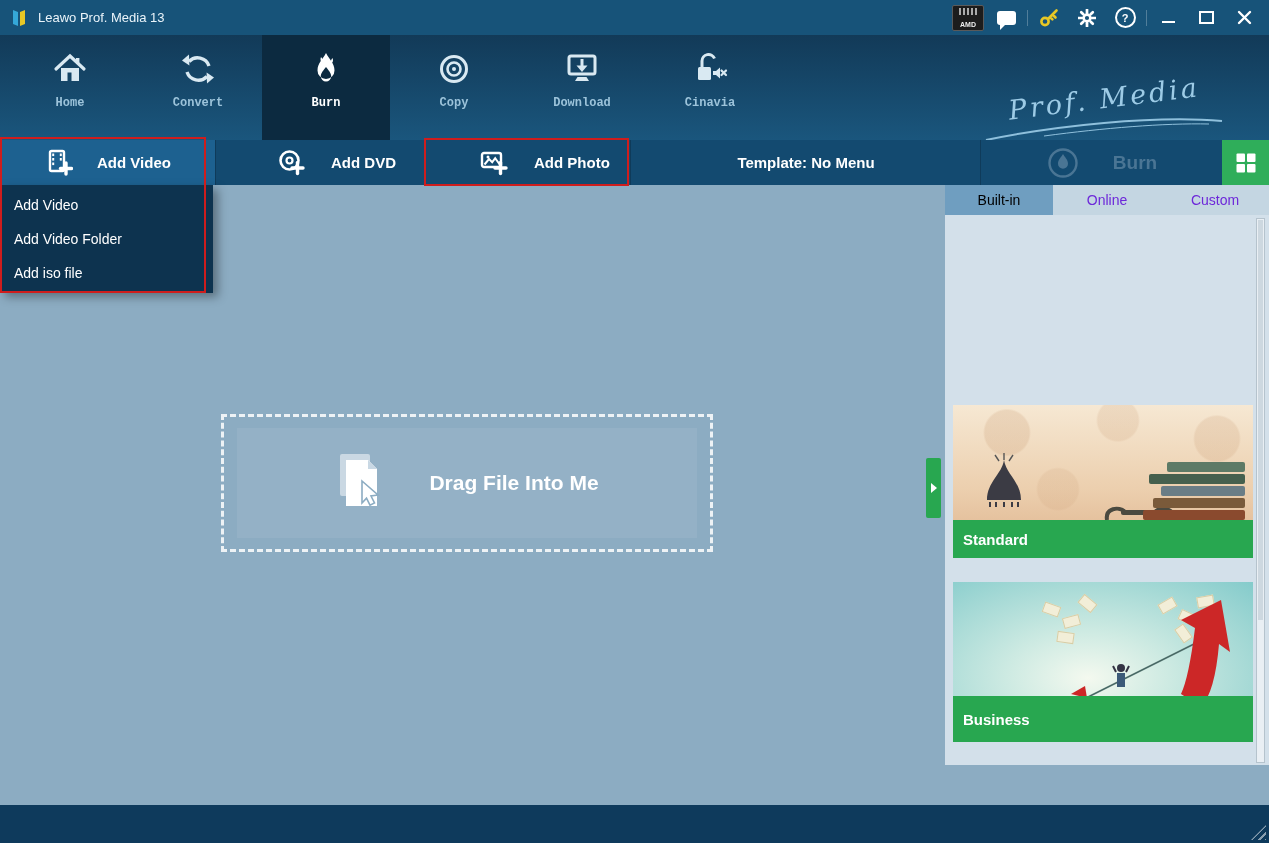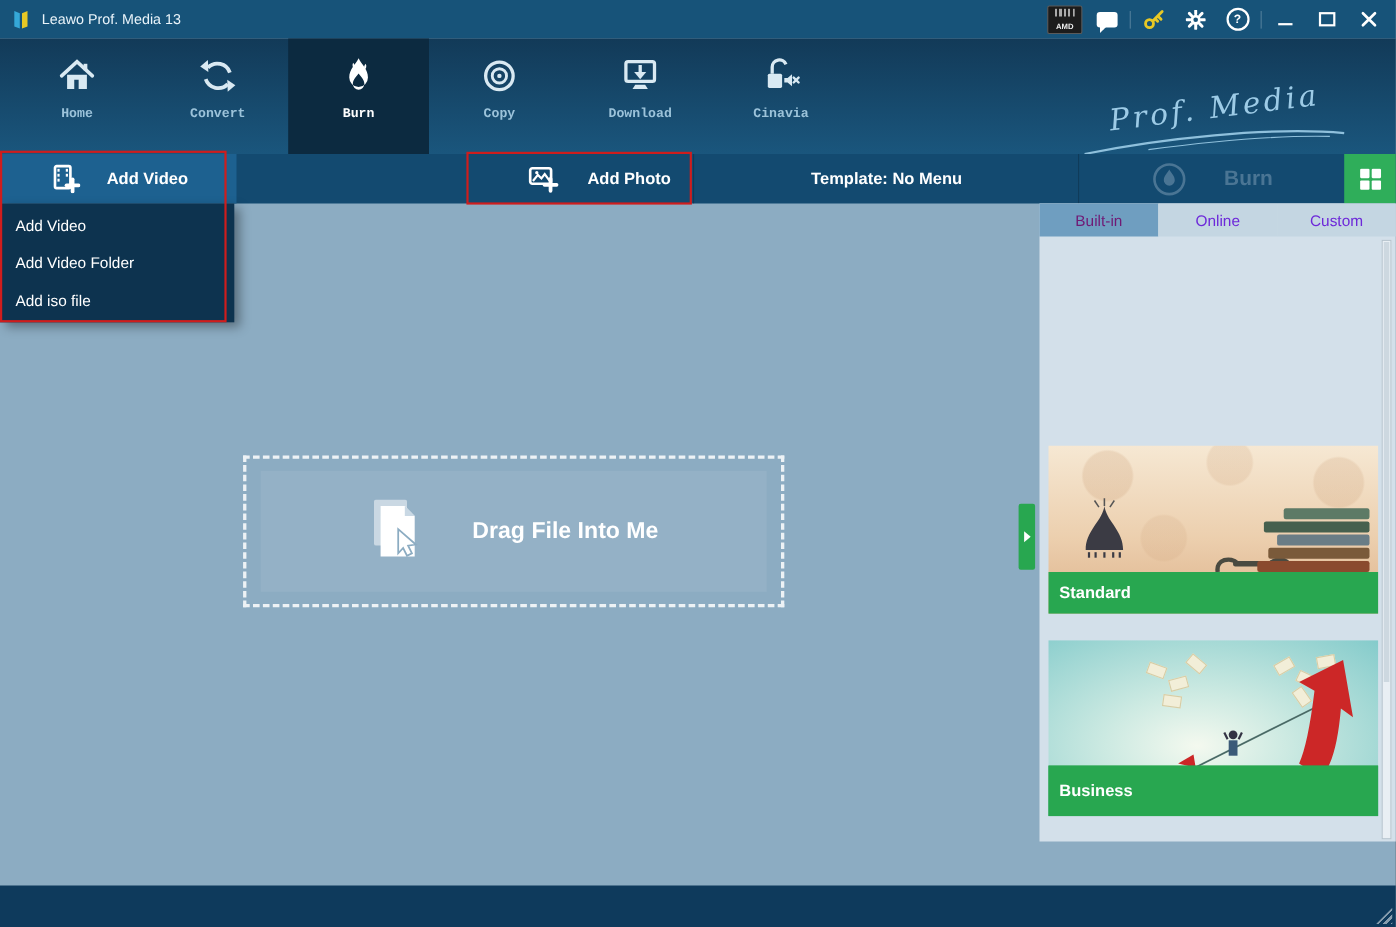--- a/index.html
+++ b/index.html
@@ -65,21 +65,21 @@
             border:3px dashed rgba(255,255,255,.85);box-sizing:border-box;cursor:pointer;}
   .dz-inner{position:absolute;left:13px;top:11px;right:13px;bottom:11px;background:rgba(255,255,255,.07);
             display:flex;align-items:center;justify-content:center;gap:42px;}
   .dz-label{color:#fff;font-size:21px;font-weight:bold;}
 
   
   .sidepanel{position:absolute;left:945px;top:185px;width:324px;height:580px;background:#d3e0ea;}
   .tabs{display:flex;height:30px;}
   .tab{flex:1;display:flex;align-items:center;justify-content:center;font-size:14px;
        color:#6d28d9;background:#c4d6e2;cursor:pointer;}
-  .tab.active{background:#6f9ec0;color:#701a75;}
+  .tab.active{background:#6f9ec0;color:#000000;}
   .card{position:absolute;left:8px;width:300px;cursor:pointer;}
   .band{position:absolute;left:0;right:0;bottom:0;background:#28a750;display:flex;align-items:center;}
   .band span{color:#fff;font-size:15px;font-weight:bold;margin-left:10px;}
   
   .tpl-nomenu{top:43px;height:160px;border:2px solid #28a750;box-sizing:border-box;background:#9aa3b4;}
   .tpl-nomenu .band{height:39px;}
   .nm-body{position:absolute;left:0;right:0;top:0;bottom:39px;display:flex;align-items:center;justify-content:center;}
   .corner{position:absolute;left:0;top:0;width:0;height:0;border-top:44px solid #28a750;border-right:44px solid transparent;}
   .check{position:absolute;left:5px;top:6px;}
   
@@ -264,20 +264,31 @@
             <rect x="6.2" y="13.5" width="2" height="2.6"></rect>
           <rect x="13.8" y="4.5" width="2" height="2.6"></rect>
             <rect x="13.8" y="9" width="2" height="2.6"></rect>
         </g>
         <g stroke="#fff" stroke-width="3.4" stroke-linecap="round">
           <line x1="20" y1="14" x2="20" y2="25"></line>
             <line x1="14.5" y1="19.5" x2="25.5" y2="19.5"></line>
         </g>
       </svg>
       <span class="lbl">Add Video</span>
+    </div>
+    <div class="seg seg-ad">
+      <svg width="27" height="27" viewBox="0 0 27 27" fill="#fff">
+        <circle cx="11.5" cy="11.5" r="9" fill="none" stroke="#fff" stroke-width="2.6"></circle>
+        <circle cx="11.5" cy="11.5" r="3" fill="none" stroke="#fff" stroke-width="2.2"></circle>
+        <g stroke="#fff" stroke-width="3.4" stroke-linecap="round">
+          <line x1="19.5" y1="13.5" x2="19.5" y2="24.5"></line>
+            <line x1="14" y1="19" x2="25" y2="19"></line>
+        </g>
+      </svg>
+      <span class="lbl">Add DVD</span>
     </div>
     <div class="seg seg-ap">
       <svg width="28" height="27" viewBox="0 0 28 27" fill="#fff">
         <rect x="2" y="4" width="19" height="14" rx="2" fill="none" stroke="#fff" stroke-width="2.4"></rect>
         <path d="M4.5 15.5 l4.5 -5.5 l3.2 3.2 l3 -4 l4.5 6.3" fill="none" stroke="#fff" stroke-width="2"></path>
         <circle cx="8" cy="8" r="1.5"></circle>
         <g stroke="#fff" stroke-width="3.4" stroke-linecap="round">
           <line x1="20.5" y1="13.5" x2="20.5" y2="24.5"></line>
             <line x1="15" y1="19" x2="26" y2="19"></line>
         </g>

